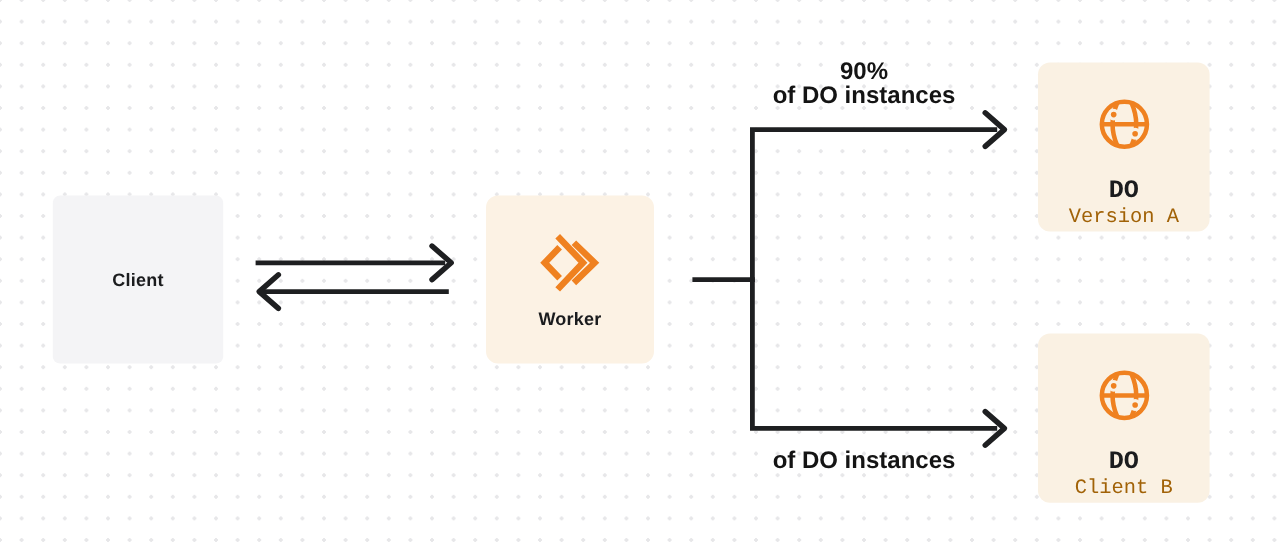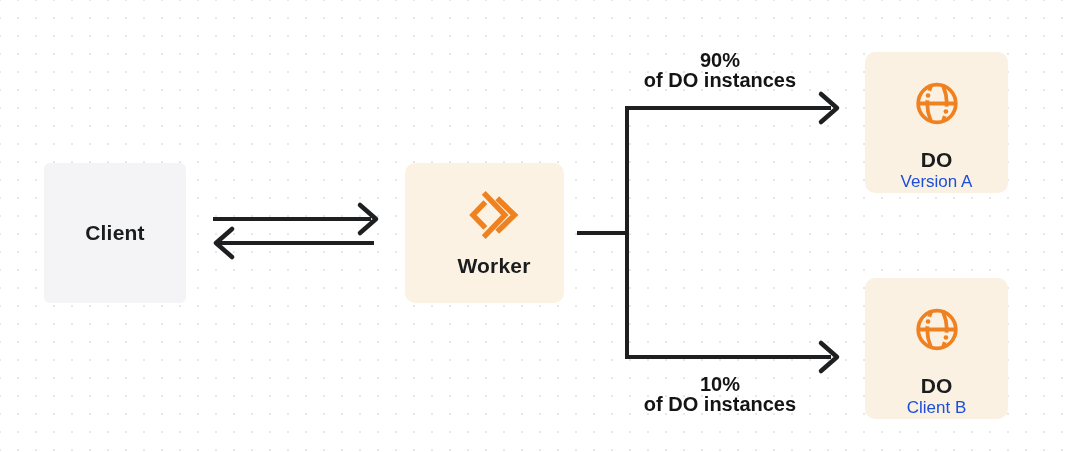--- a/index.html
+++ b/index.html
@@ -12,37 +12,37 @@
     background-size:18px 18px;
     background-position:9px 9px;
     font-family:"Liberation Sans","DejaVu Sans",sans-serif;
   }
   .wires{position:absolute;left:0;top:0;}
   .node{position:absolute;display:flex;align-items:center;justify-content:center;}
   .client-node{
     left:44px;top:163px;width:142px;height:140px;
     background:#f4f4f6;border-radius:6px;
   }
-  .node-label{font-size:21px;font-weight:700;color:#1b1c1e;letter-spacing:.2px;}
+  .node-label{font-size:15px;font-weight:700;color:#1b1c1e;letter-spacing:.2px;}
   .worker-node{
     left:405px;top:163px;width:140px;height:140px;
     background:#fcf2e4;border-radius:10px;
-    flex-direction:column;gap:12px;padding-left:19px;
+    flex-direction:column;gap:12px;
   }
   .do-node{
     width:143px;height:141px;left:865px;
     background:#faf1e3;border-radius:10px;
     flex-direction:column;justify-content:flex-start;
-    padding-top:28px;box-sizing:border-box;
+    padding-top:28px;box-sizing:border-box;font-family:Liberation Mono, monospace;
   }
   .do-a{top:52px;}
   .do-b{top:278px;}
   .do-text{margin-top:22px;text-align:center;}
   .do-title{font-size:21px;font-weight:700;color:#1b1c1e;line-height:22px;}
-  .do-sub{font-size:17px;font-weight:400;color:#1d4ed8;line-height:22px;}
+  .do-sub{font-size:17px;font-weight:400;color:#a16207;line-height:22px;}
   .split-label{
     position:absolute;left:610px;width:220px;
     text-align:center;font-size:20px;font-weight:700;
     color:#141414;line-height:20px;
   }
   .split-top{top:50px;}
   .split-bottom{top:374px;}
   .icon-box{display:block;}
 </style>
 </head>
@@ -80,21 +80,20 @@
       </g>
     </svg>
     <span class="node-label">Worker</span>
   </div>
 
   <div class="split-label split-top">
     <div>90%</div>
     <div>of DO instances</div>
   </div>
   <div class="split-label split-bottom">
-    <div>10%</div>
     <div>of DO instances</div>
   </div>
 
   <div class="node do-node do-a">
     <svg class="icon-box" width="54" height="54" viewBox="0 0 100 100" aria-hidden="true">
       <g stroke="#EF8120" stroke-width="8" fill="none">
         <circle cx="50" cy="50" r="40"></circle>
         <path d="M37 13 Q21 50 37 87"></path>
         <path d="M63 13 Q79 50 63 87"></path>
         <path d="M11 50 H89"></path>

